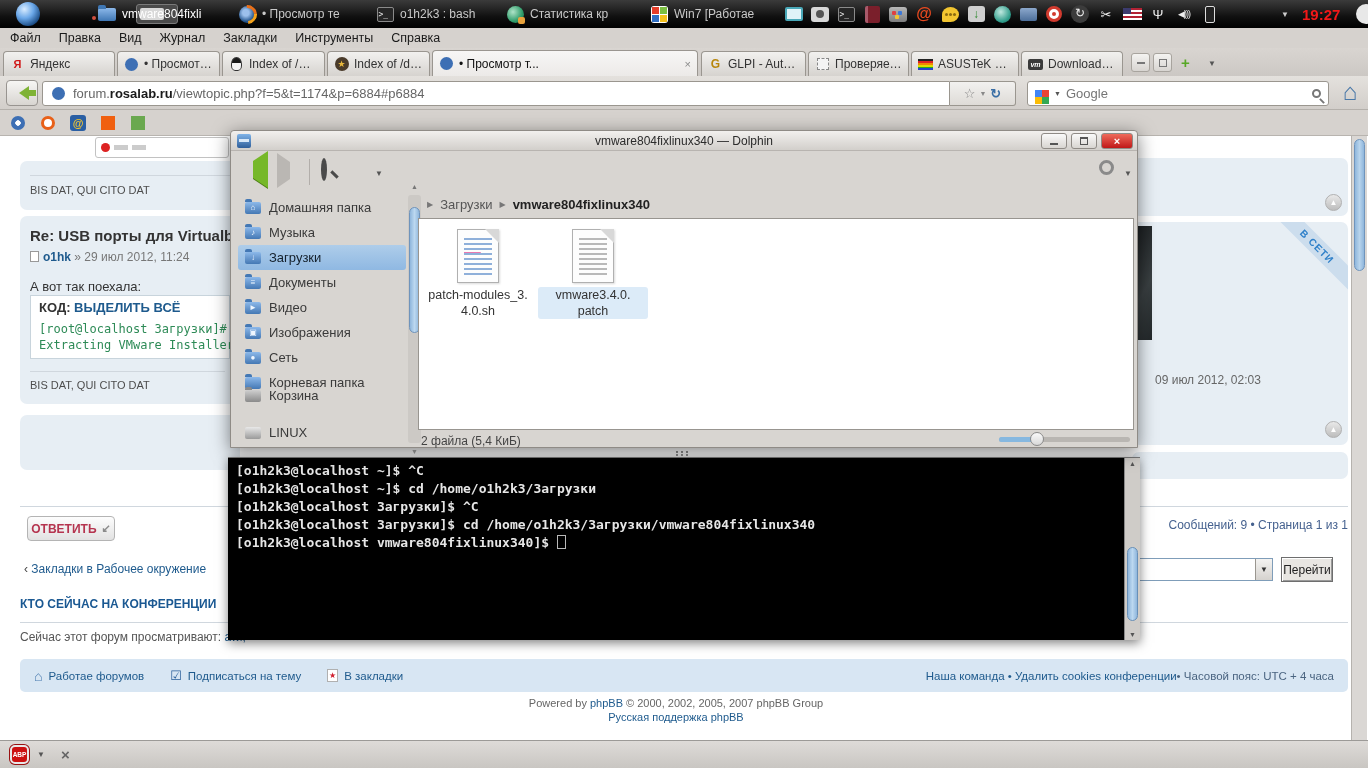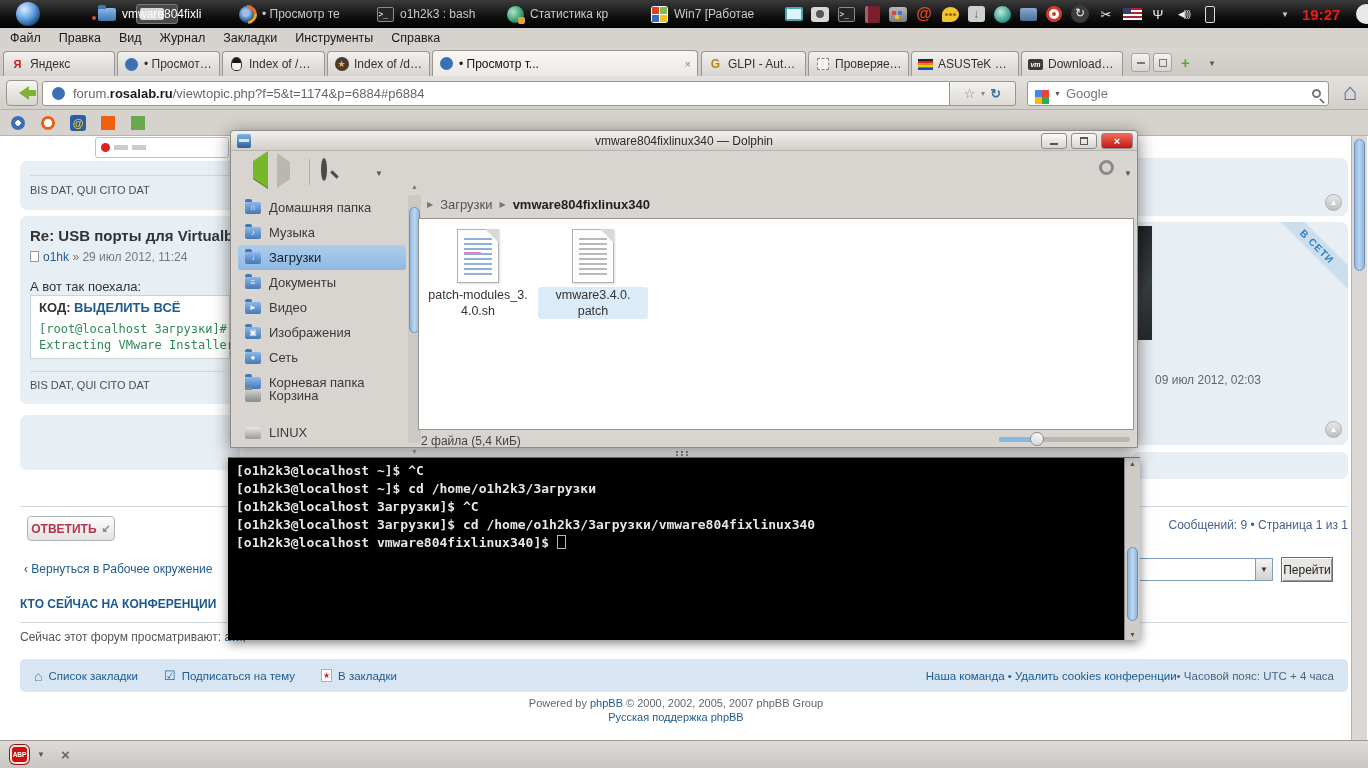--- a/index.html
+++ b/index.html
@@ -468,21 +468,21 @@
     </div>
 
     <div class="panel" style="left:20px;top:25px;width:220px;height:49px;">
       <div class="hr" style="left:10px;top:14px;width:200px;position:absolute;"></div>
       <div class="sig" style="position:absolute;left:10px;top:23px;">BIS DAT, QUI CITO DAT</div>
     </div>
 
     <div class="panel" style="left:20px;top:80px;width:220px;height:188px;">
       <div class="post-title" style="position:absolute;left:10px;top:11px;white-space:nowrap;">Re: USB порты для Virtualb</div>
       <div class="meta" style="position:absolute;left:10px;top:34px;white-space:nowrap;">
-        <span class="pageicon"></span><a class="lnk" style="font-weight:normal;">o1hk</a>
+        <span class="pageicon"></span><a class="lnk" style="font-weight:bold;">o1hk</a>
         <span>» 29 июл 2012, 11:24</span>
       </div>
       <div style="position:absolute;left:10px;top:63px;font-size:13px;color:#333;white-space:nowrap;">А вот так поехала:</div>
       <div class="codebox" style="left:10px;top:79px;width:200px;height:64px;">
         <div class="codehead">
           <span>КОД:</span>
           <a class="lnk">ВЫДЕЛИТЬ ВСЁ</a>
         </div>
         <div class="codebody">
           <div>[root@localhost Загрузки]# s</div>
@@ -497,21 +497,21 @@
 
     <div class="hr" style="left:20px;top:370px;width:1328px;z-index:1;"></div>
 
     <div class="replybtn" style="left:27px;top:380px;width:88px;height:25px;">
       <span>ОТВЕТИТЬ</span>
         <i>↙</i>
     </div>
 
     <div style="position:absolute;left:24px;top:426px;font-size:12px;white-space:nowrap;">
       <span style="color:#444;">‹</span>
-      <a class="lnk">Вернуться в Рабочее окружение</a>
+      <a class="lnk">Закладки в Рабочее окружение</a>
     </div>
 
     <div class="whohead" style="position:absolute;left:20px;top:461px;">КТО СЕЙЧАС НА КОНФЕРЕНЦИИ</div>
     <div class="hr" style="left:20px;top:486px;width:1328px;z-index:1;"></div>
     <div class="whotext" style="position:absolute;left:20px;top:494px;white-space:nowrap;">
       <span>Сейчас этот форум просматривают: </span><a class="lnk">awl,</a>
     </div>
 
     <div class="panel" style="left:1132px;top:22px;width:216px;height:58px;">
       <span class="upcircle" style="right:6px;bottom:5px;">▲</span>
@@ -531,21 +531,21 @@
     <div class="postsinfo" style="position:absolute;left:1048px;top:382px;width:300px;text-align:right;">Сообщений: 9 • Страница 1 из 1</div>
 
     <div class="jumpselect" style="left:1095px;top:422px;width:178px;height:23px;">
       <span class="dd">▼</span>
     </div>
     <div class="gobtn" style="left:1281px;top:421px;width:52px;height:25px;">Перейти</div>
 
     <div class="footerbar">
       <span class="fgrp">
         <span class="fhome">⌂</span>
-        <a class="lnk">Список закладки</a>
+        <a class="lnk">Работае форумов</a>
       </span>
       <span class="fgrp">
         <span class="fcheck">☑</span>
         <a class="lnk">Подписаться на тему</a>
       </span>
       <span class="fgrp">
         <span class="fbook">★</span>
         <a class="lnk">В закладки</a>
       </span>
       <span class="fright">

